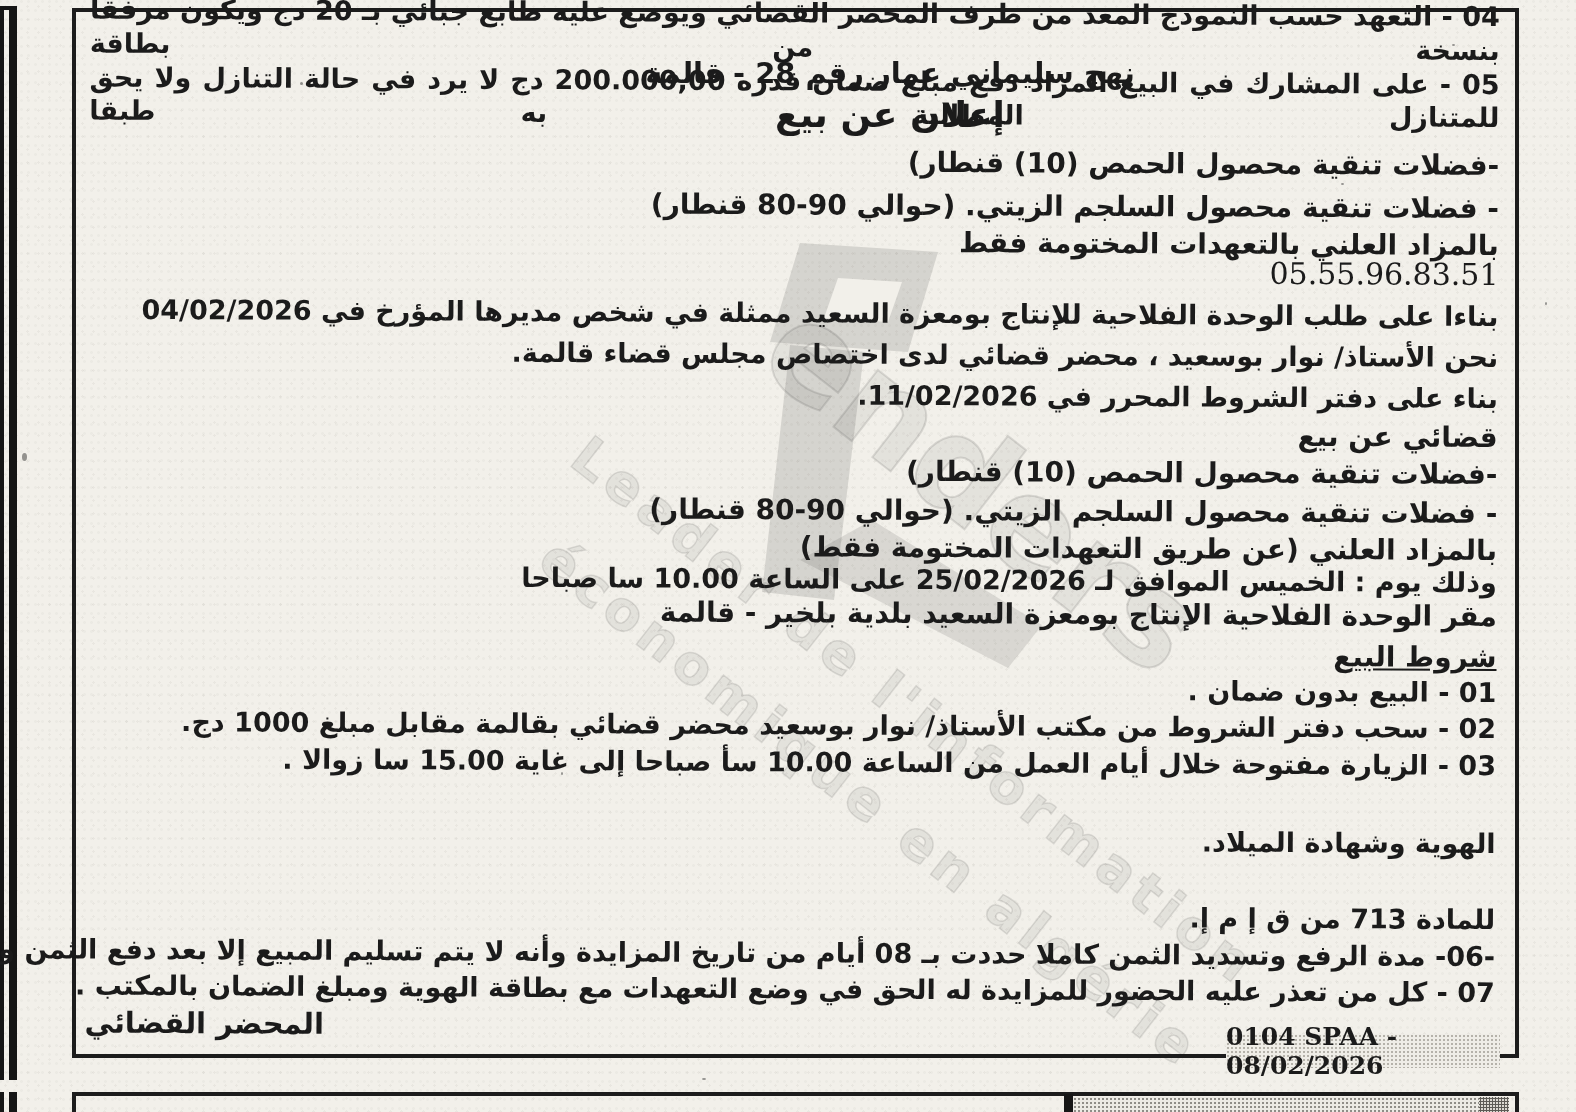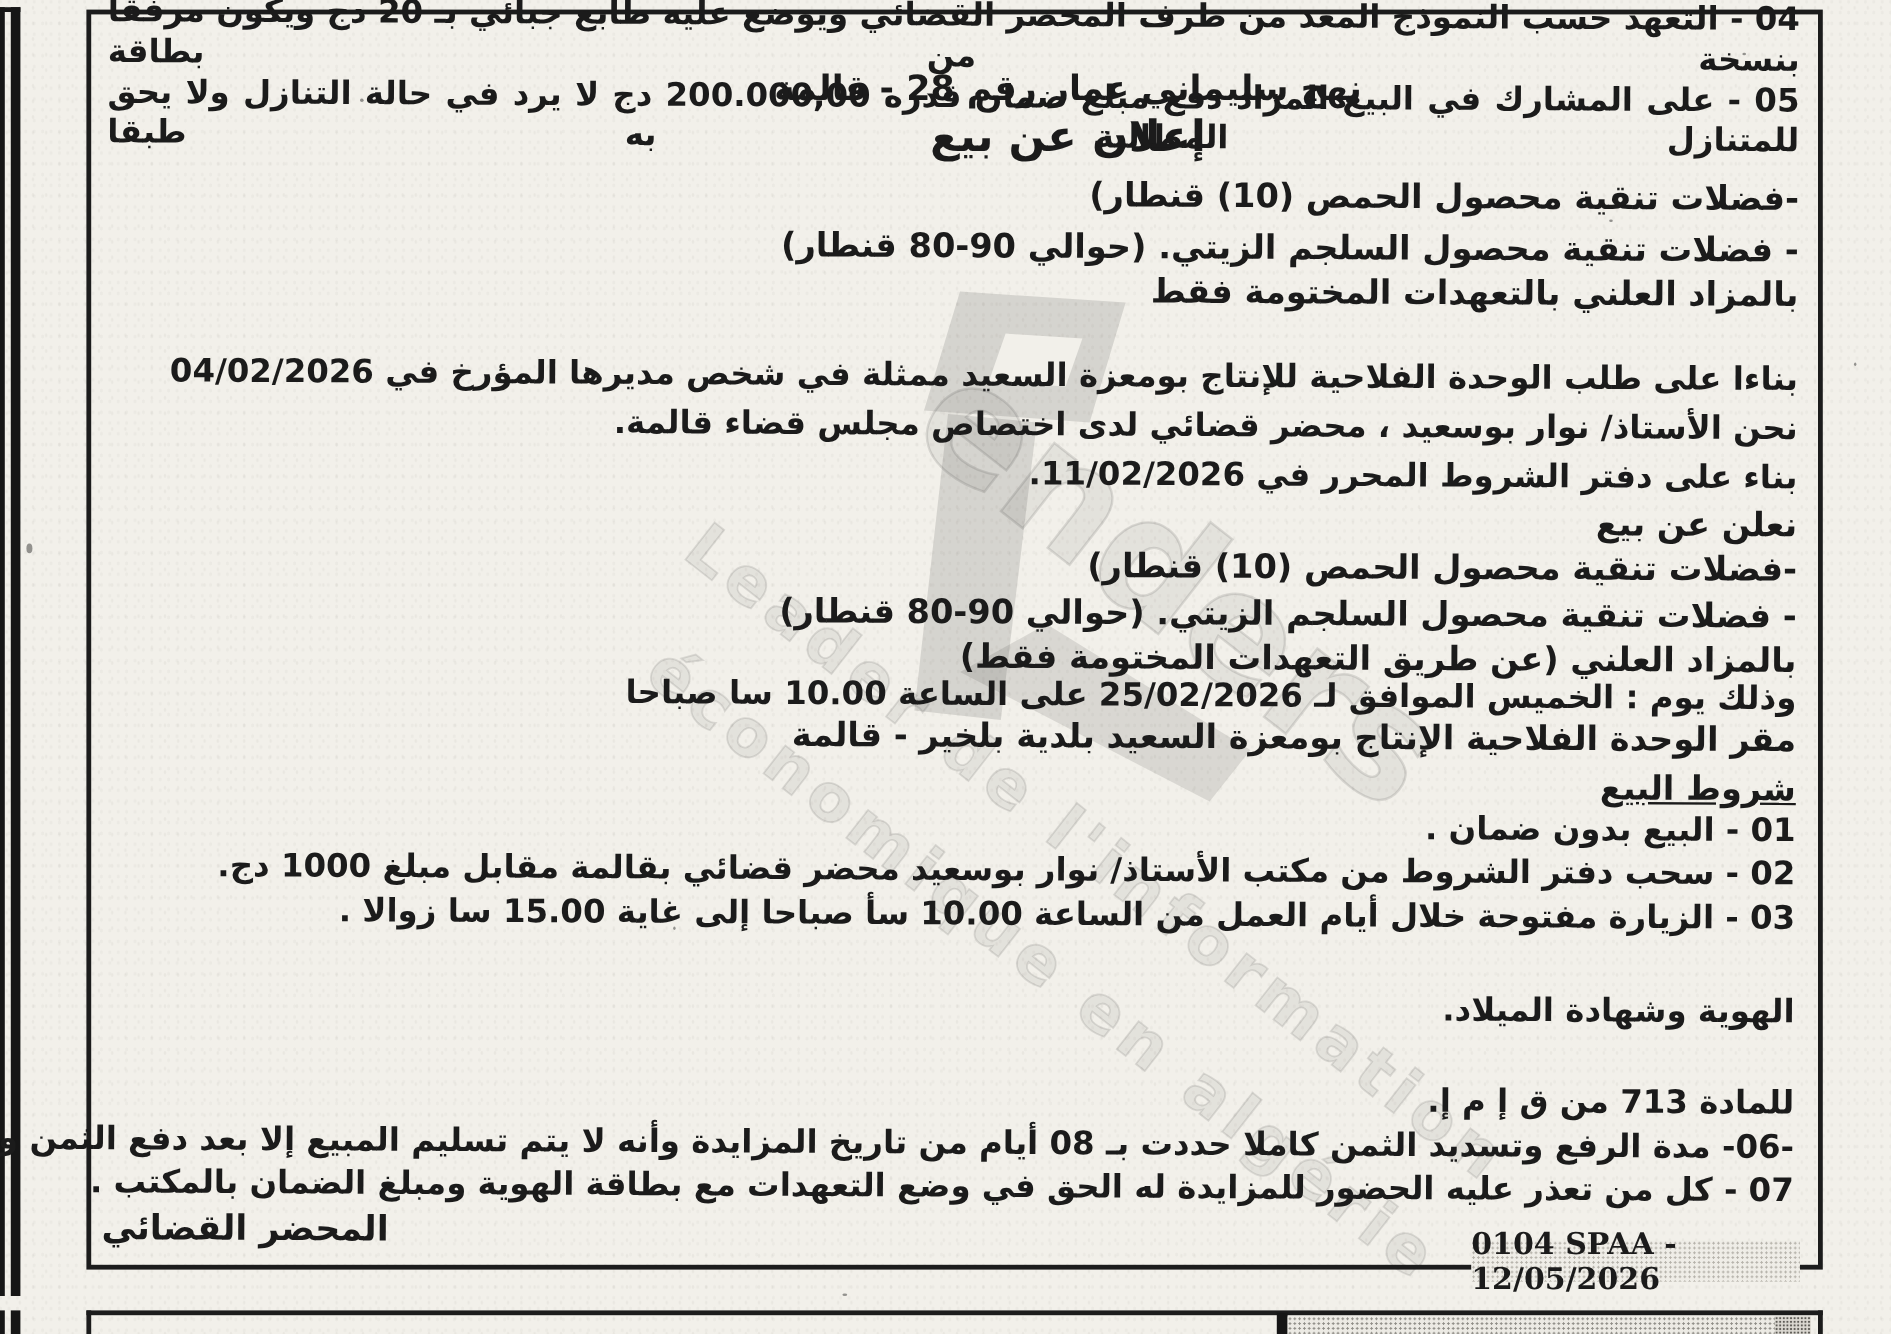--- a/index.html
+++ b/index.html
@@ -98,44 +98,45 @@
 
 <div class="abs" id="header-layer" dir="rtl">
   <div class="centered" style="top:56px;font-size:29px;transform:translateX(95px);">نهج سليماني عمار رقم 28 - قالمة</div>
   <div class="centered" style="top:94px;font-size:36px;transform:translateX(95px);">إعلان عن بيع</div>
 </div>
 
 <div class="abs" id="content-layer" dir="rtl">
   <div class="line" style="top:148px;font-size:28px;">-فضلات تنقية محصول الحمص (10) قنطار)</div>
   <div class="line" style="top:191px;font-size:28px;">- فضلات تنقية محصول السلجم الزيتي. (حوالي 90-80 قنطار)</div>
   <div class="line" style="top:228px;font-size:28px;">بالمزاد العلني بالتعهدات المختومة فقط</div>
+  <div class="line" style="top:256px;font-size:30px;font-family:'DejaVu Serif',serif;font-weight:normal;">05.55.96.83.51</div>
   <div class="line" style="top:300px;font-size:27px;">بناءا على طلب الوحدة الفلاحية للإنتاج بومعزة السعيد ممثلة في شخص مديرها المؤرخ في 04/02/2026</div>
   <div class="line" style="top:341px;font-size:27px;">نحن الأستاذ/ نوار بوسعيد ، محضر قضائي لدى اختصاص مجلس قضاء قالمة.</div>
   <div class="line" style="top:382px;font-size:27px;">بناء على دفتر الشروط المحرر في 11/02/2026.</div>
-  <div class="line" style="top:420px;font-size:28px;">نعلن عن بيع</div>
+  <div class="line" style="top:420px;font-size:28px;">قضائي عن بيع</div>
   <div class="line" style="top:457px;font-size:28px;">-فضلات تنقية محصول الحمص (10) قنطار)</div>
   <div class="line" style="top:496px;font-size:28px;">- فضلات تنقية محصول السلجم الزيتي. (حوالي 90-80 قنطار)</div>
   <div class="line" style="top:533px;font-size:28px;">بالمزاد العلني (عن طريق التعهدات المختومة فقط)</div>
   <div class="line" style="top:566px;font-size:27px;">وذلك يوم : الخميس الموافق لـ 25/02/2026 على الساعة 10.00 سا صباحا</div>
   <div class="line" style="top:599px;font-size:28px;">مقر الوحدة الفلاحية الإنتاج بومعزة السعيد بلدية بلخير - قالمة</div>
   <div class="line" style="top:640px;font-size:28px;text-decoration:underline;">شروط البيع</div>
   <div class="line" style="top:676px;font-size:27px;">01 - البيع بدون ضمان .</div>
   <div class="line" style="top:712px;font-size:27px;">02 - سحب دفتر الشروط من مكتب الأستاذ/ نوار بوسعيد محضر قضائي بقالمة مقابل مبلغ 1000 دج.</div>
   <div class="line" style="top:749px;font-size:27px;">03 - الزيارة مفتوحة خلال أيام العمل من الساعة 10.00 سأ صباحا إلى غاية 15.00 سا زوالا .</div>
   <div class="fill" style="top:787px;font-size:27px;">04 - التعهد حسب النموذج المعد من طرف المحضر القضائي ويوضع عليه طابع جبائي بـ 20 دج ويكون مرفقا بنسخة من بطاقة</div>
   <div class="line" style="top:827px;font-size:27px;">الهوية وشهادة الميلاد.</div>
   <div class="fill" style="top:864px;font-size:27px;">05 - على المشارك في البيع المزاد دفع مبلغ ضمان قدره 200.000,00 دج لا يرد في حالة التنازل ولا يحق للمتنازل المطالبة به طبقا</div>
   <div class="line" style="top:903px;font-size:27px;">للمادة 713 من ق إ م إ.</div>
   <div class="line" style="top:940px;font-size:27px;">-06- مدة الرفع وتسديد الثمن كاملا حددت بـ 08 أيام من تاريخ المزايدة وأنه لا يتم تسليم المبيع إلا بعد دفع الثمن والمصاريف .</div>
   <div class="line" style="top:976px;font-size:27px;">07 - كل من تعذر عليه الحضور للمزايدة له الحق في وضع التعهدات مع بطاقة الهوية ومبلغ الضمان بالمكتب .</div>
   <div class="line" style="top:1012px;right:auto;left:0;font-size:29px;">المحضر القضائي</div>
 </div>
 
 <div class="abs" id="ref-strip">
-  <span>0104 SPAA - 12/05/2026</span>
+  <span>0104 SPAA - 08/02/2026</span>
 </div>
 
 <div class="abs" id="bottom-box">
   <div class="divider"></div>
   <div class="halftone"></div>
   <div class="halftone-dark"></div>
 </div>
 
 <div class="speck" style="left:22px;top:453px;width:5px;height:8px;"></div>
 <div class="speck" style="left:300px;top:82px;width:3px;height:3px;"></div>

